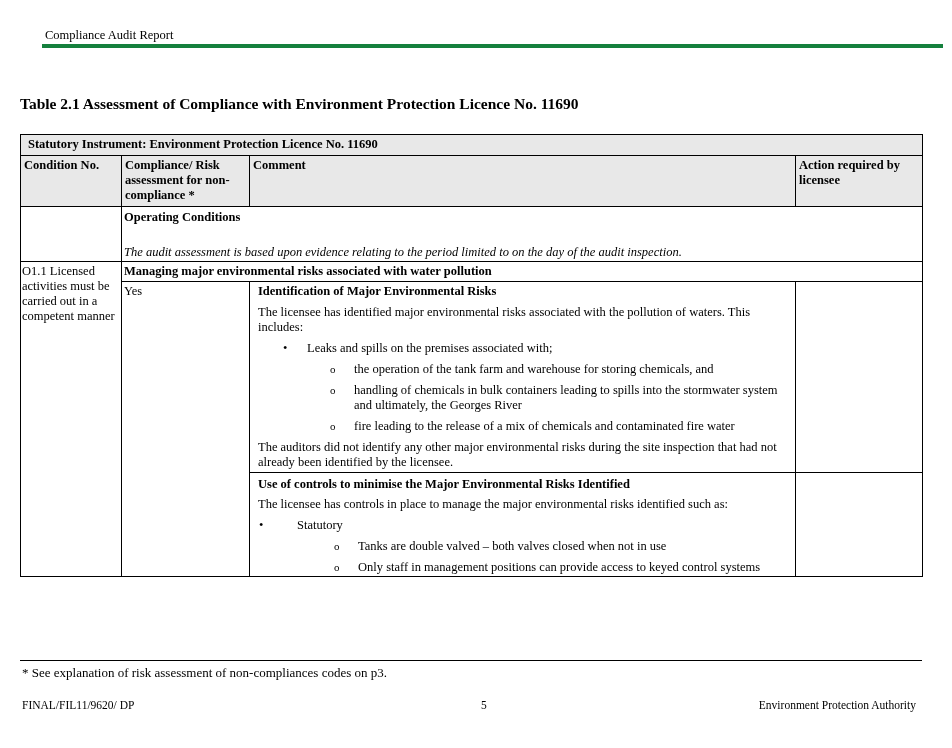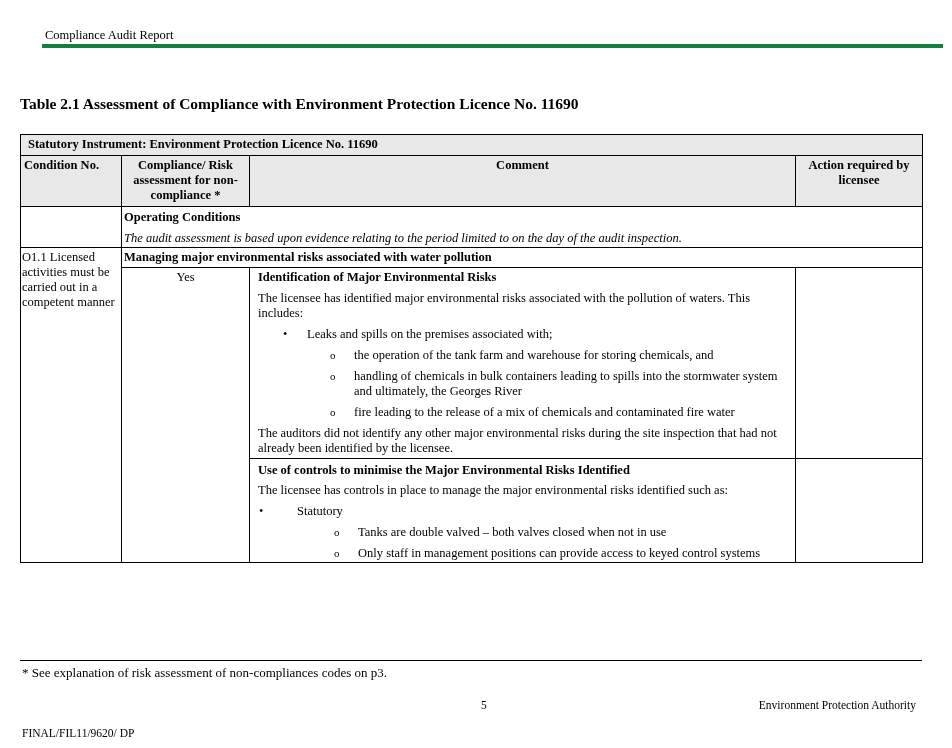--- a/index.html
+++ b/index.html
@@ -10,38 +10,38 @@
   #hdr { position:absolute; left:20px; top:27px; width:901px; height:17px; border-bottom:4px solid #15803d; font-size:12.5px;margin-left:22px; }
   #hdr .l { position:absolute; left:3px; top:1px; }
   #hdr .r { position:absolute; right:5px; top:1px; }
 
   #title { position:absolute; left:20px; top:95px; font-size:15.5px; font-weight:bold; }
 
   table { position:absolute; left:20px; top:134px; width:902px; border-collapse:collapse; font-size:12.5px; table-layout:fixed; }
   td { border:1px solid #000; vertical-align:top; padding:0; }
   .gray { background:#e8e8e8; }
   .hd { font-weight:bold; }
-  .c { text-align:center; }
+  .c { text-align:left; }
   .pad { padding:2px 3px; }
   .line { line-height:15px; }
   .it { font-style:italic; }
   .para { padding:0 7px 0 8px; line-height:15px; }
   .blk { margin-top:4px; }
   .bl1 { position:relative; padding-left:57px; line-height:15px; margin-top:6px; }
   .bl1 .mk { position:absolute; left:33px; top:0; }
   .bl2 { position:relative; padding-left:104px; line-height:15px; margin-top:6px; padding-right:8px; }
   .bl2 .mk { position:absolute; left:80px; top:0; font-size:11px; }
   .bl1b { position:relative; padding-left:47px; line-height:15px; margin-top:6px; }
   .bl1b .mk { position:absolute; left:9px; top:0; }
   .bl2b { position:relative; padding-left:108px; line-height:15px; margin-top:6px; padding-right:8px; }
   .bl2b .mk { position:absolute; left:84px; top:0; font-size:11px; }
 
   #foot-rule { position:absolute; left:20px; top:660px; width:902px; border-top:1px solid #000; }
   #footnote { position:absolute; left:22px; top:665px; font-size:13px; }
-  #footer-left { position:absolute; left:22px; top:699px; font-size:11.5px;margin-top:28px; }
+  #footer-left { position:absolute; left:22px; top:699px; font-size:11.5px; }
   #footer-page { position:absolute; left:481px; top:699px; font-size:11.5px; }
   #footer-right { position:absolute; right:36px; top:699px; font-size:11.5px;margin-left:39px; }
 </style>
 </head>
 <body>
 
 <div id="hdr" class="serif">
   <span class="l">Compliance Audit Report</span>
 </div>
 
@@ -61,21 +61,21 @@
   <tr>
     <td class="gray hd pad line" style="height:46px;">Condition No.</td>
     <td class="gray hd c pad line">Compliance/ Risk assessment for non-compliance *</td>
     <td class="gray hd c pad line">Comment</td>
     <td class="gray hd c pad line">Action required by licensee</td>
   </tr>
   <tr>
     <td></td>
     <td colspan="3" style="padding:3px 2px 1px 2px;">
       <div class="hd line">Operating Conditions</div>
-      <div class="it line" style="margin-top:6px;">The audit assessment is based upon evidence relating to the period limited to on the day of the audit inspection.</div>
+      <div class="it line" style="margin-top:20px;">The audit assessment is based upon evidence relating to the period limited to on the day of the audit inspection.</div>
     </td>
   </tr>
   <tr>
     <td rowspan="3" class="line" style="padding:2px 1px;">O1.1 Licensed activities must be carried out in a competent manner</td>
     <td colspan="3" class="hd line" style="padding:2px 2px;">Managing major environmental risks associated with water pollution</td>
   </tr>
   <tr>
     <td rowspan="2" class="c line" style="padding:2px 2px;">Yes</td>
     <td style="padding:2px 0 2px 0;">
       <div class="para hd">Identification of Major Environmental Risks</div>

